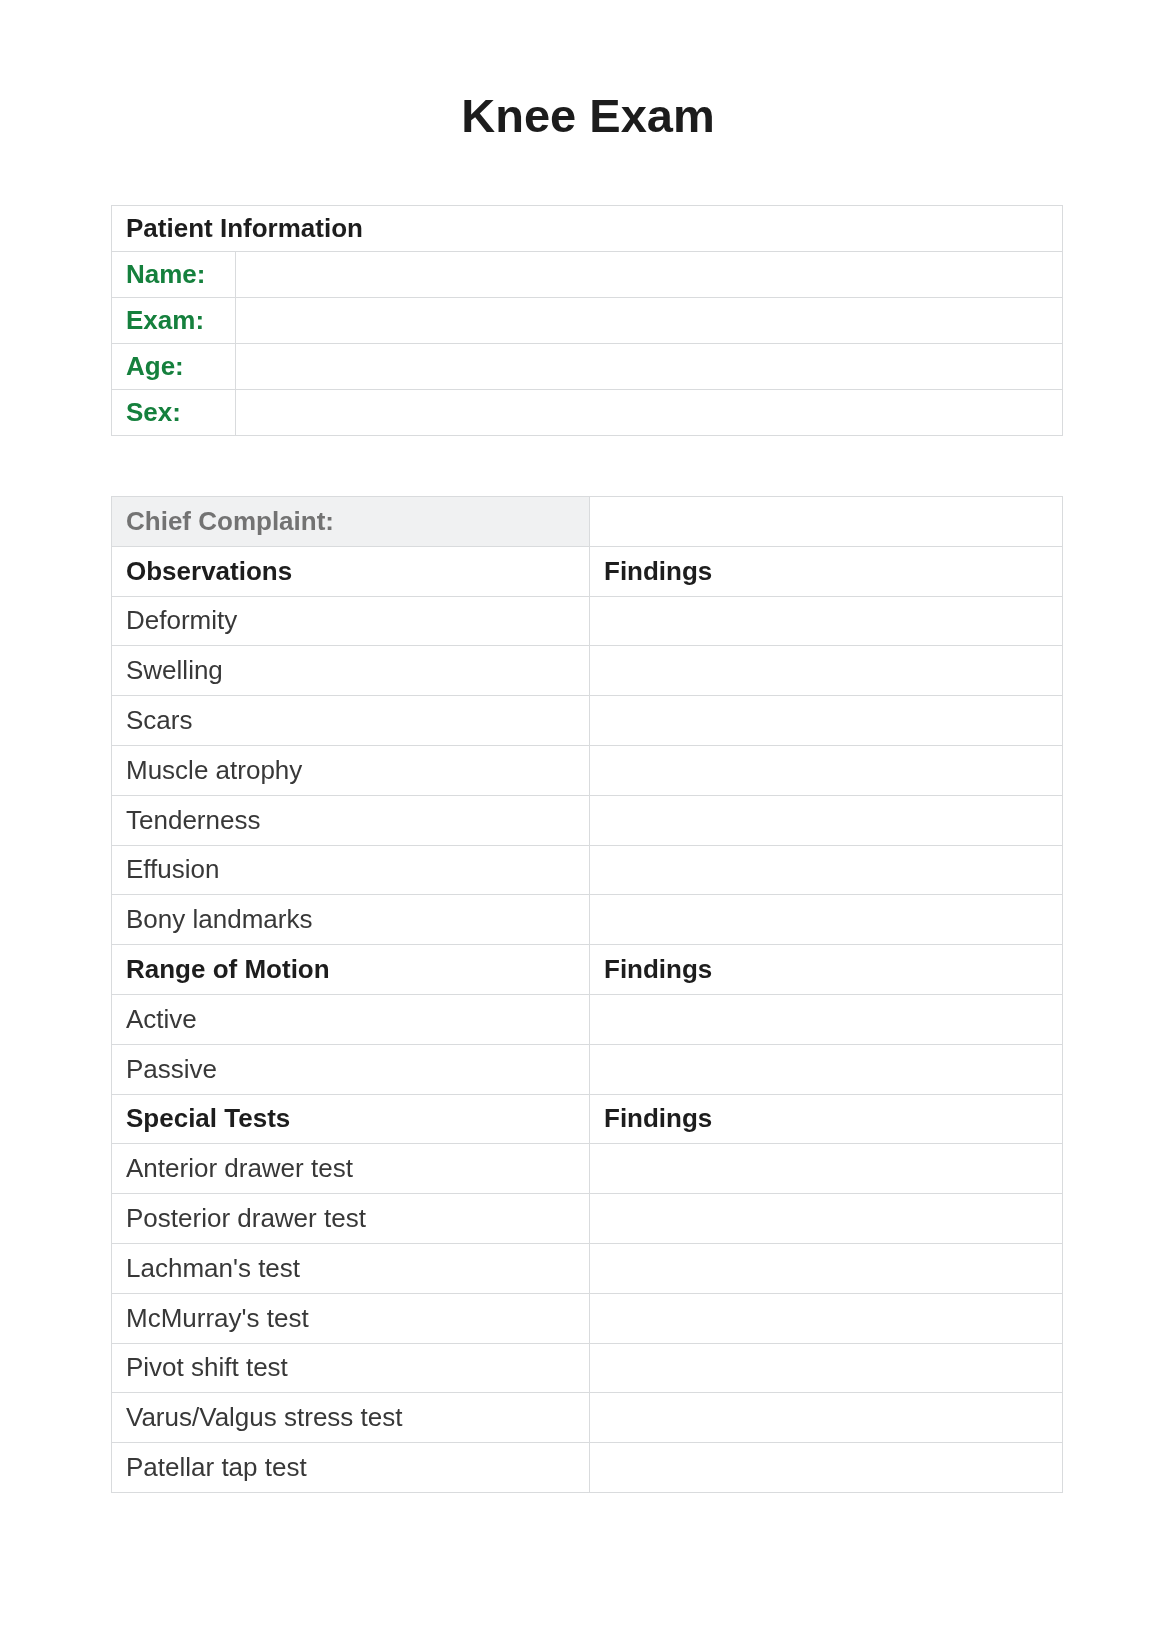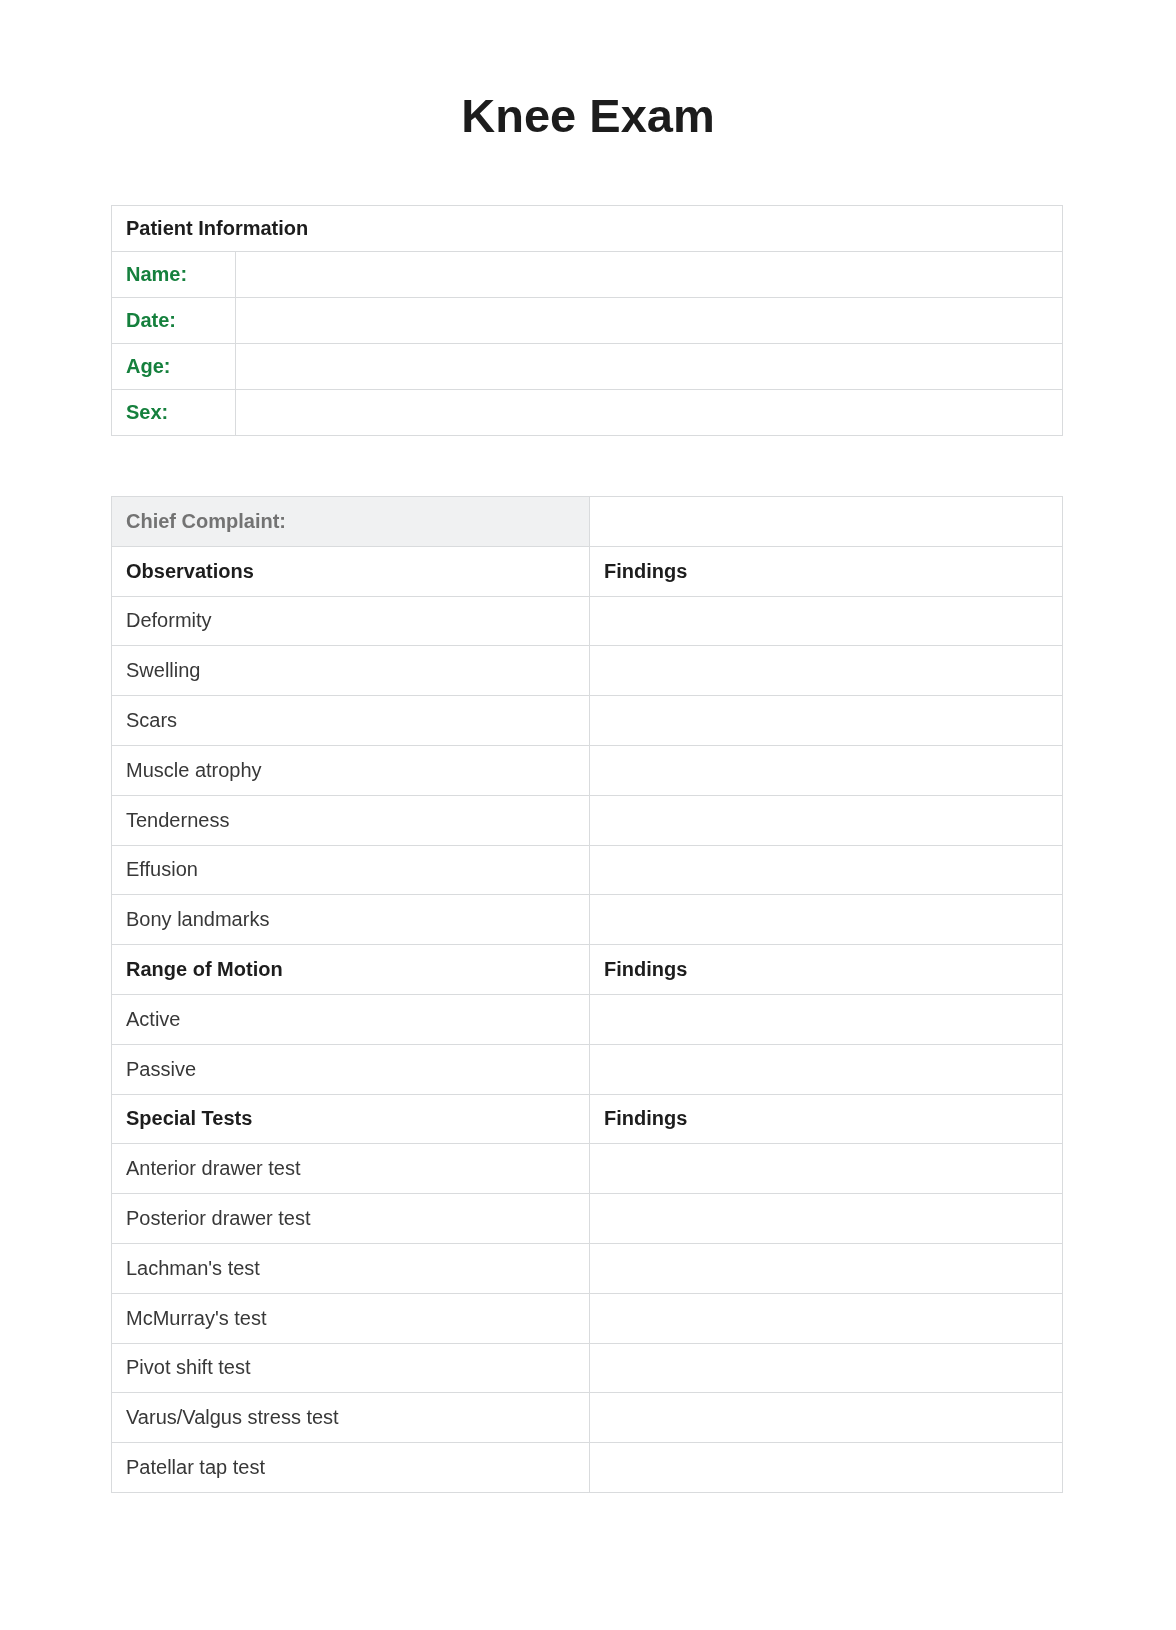--- a/index.html
+++ b/index.html
@@ -26,21 +26,21 @@
     padding-top: 90px;
   }
   table.tbl {
     border-collapse: collapse;
     table-layout: fixed;
     width: 952px;
     margin-left: 111px;
   }
   table.tbl td {
     border: 1px solid #d9dbdd;
-    font-size: 20px;
+    font-size: 26px;
     padding: 0 14px;
     vertical-align: middle;
     overflow: hidden;
     white-space: nowrap;
   }
   table.patient { margin-top: 63px; }
   table.patient td { height: 46px; }
   table.patient td.hdr { font-weight: bold; color: #1d1d1d; }
   table.patient td.lab { font-weight: bold; color: #15803d; }
   table.patient col.c-label { width: 124px; }
@@ -71,21 +71,21 @@
       </colgroup>
     <tbody>
         <tr>
           <td class="hdr" colspan="2">Patient Information</td>
         </tr>
         <tr>
           <td class="lab">Name:</td>
           <td class="val"></td>
         </tr>
         <tr>
-          <td class="lab">Date:</td>
+          <td class="lab">Exam:</td>
           <td class="val"></td>
         </tr>
         <tr>
           <td class="lab">Age:</td>
           <td class="val"></td>
         </tr>
         <tr>
           <td class="lab">Sex:</td>
           <td class="val"></td>
         </tr>

